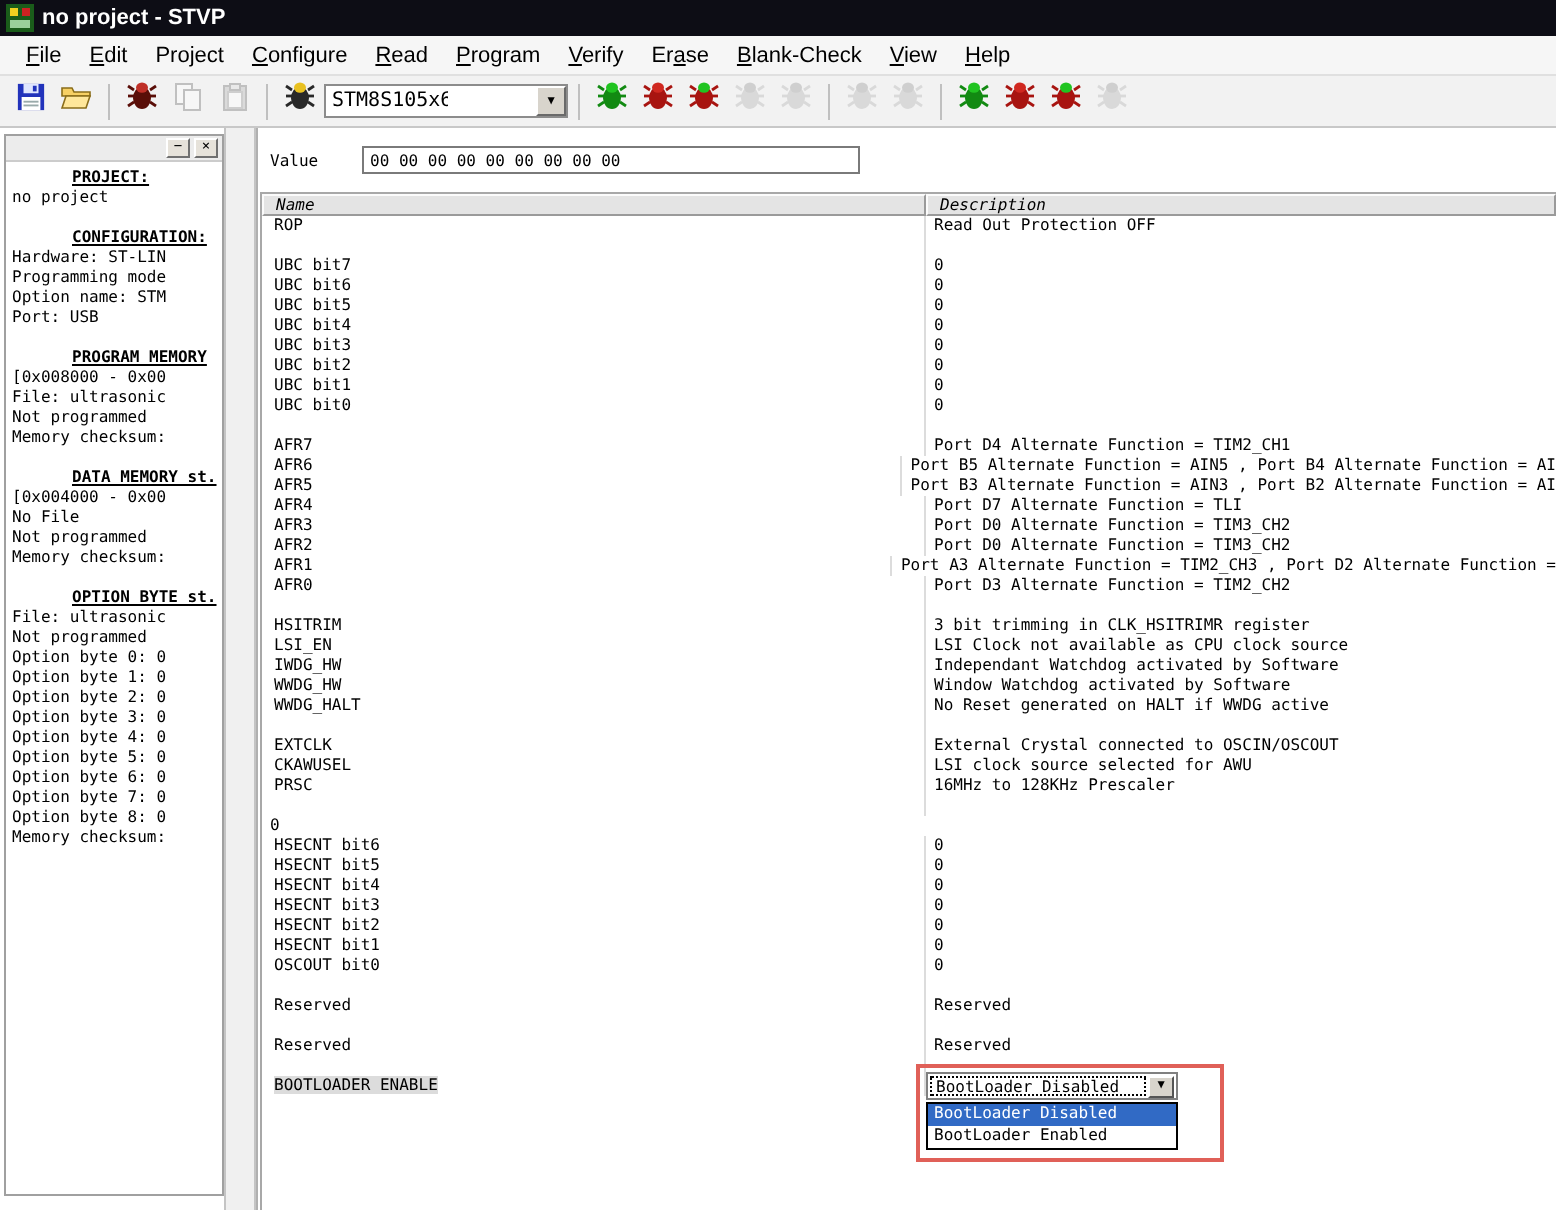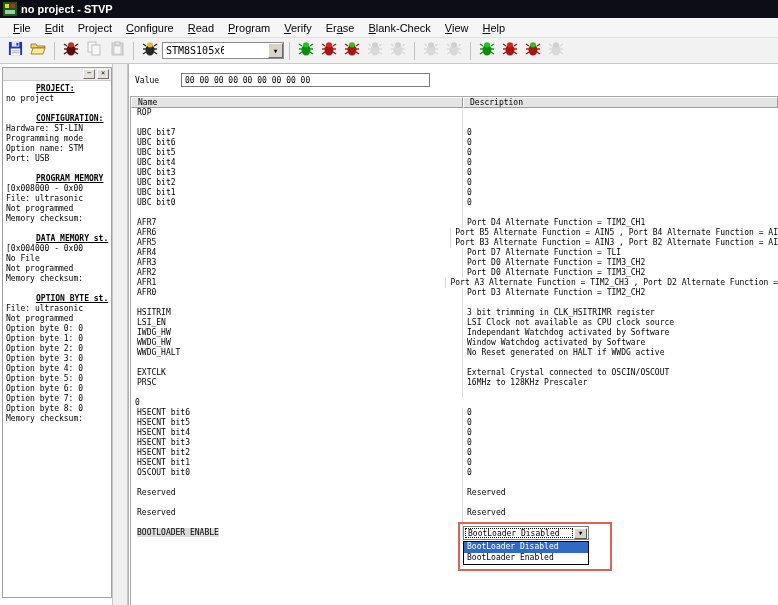--- a/index.html
+++ b/index.html
@@ -60,21 +60,21 @@
   .value-input { position:absolute; left:46px; top:0; width:249px; height:14px;
                  border:1px solid #7a7a7a; font-family:"DejaVu Sans Mono",monospace;
                  font-size:8px; padding:0 3px; background:#fff; }
 
   .grid { position:absolute; top:32px; left:1px; right:0; bottom:0; overflow:hidden;
           border-top:1px solid #a8a8a8; border-left:1px solid #a8a8a8;
           font-family:"DejaVu Sans Mono",monospace; font-size:8px; }
   .grid-head { display:flex; height:11px; background:#e4e4e4; }
   .gh-cell { border-right:1px solid #9a9a9a; border-bottom:1px solid #9a9a9a;
              border-top:1px solid #fbfbfb; border-left:1px solid #fbfbfb;
-             padding-left:6px; line-height:9px; }
+             padding-left:6px; line-height:9px;font-style:italic; }
   .gh-name { width:332px; }
   .gh-desc { flex:1; }
   .grid-body { position:relative; }
   .row { display:flex; height:10px; line-height:10px; white-space:nowrap; }
   .cell-name { width:332px; padding-left:6px; border-right:1px solid #dcdcdc; overflow:visible; }
   .cell-desc { flex:1; padding-left:4px; position:relative; overflow:visible; }
   .hl { background:#dcdcdc; }
 
   
   .ob-combo { position:absolute; left:0; top:-2px; width:126px; height:14px; background:#fff;
@@ -396,20 +396,21 @@
         <input class="value-input" type="text" value="00 00 00 00 00 00 00 00 00" style="">
       </div>
       <div class="grid">
         <div class="grid-head">
           <div class="gh-cell gh-name">Name</div>
           <div class="gh-cell gh-desc">Description</div>
         </div>
         <div class="grid-body">
             <div class="row">
               <div class="cell-name">ROP</div>
+              <div class="cell-desc">Read Out Protection OFF</div>
             </div>
             <div class="row">
               <div class="cell-name"></div>
               <div class="cell-desc"></div>
             </div>
             <div class="row">
               <div class="cell-name">UBC bit7</div>
               <div class="cell-desc">0</div>
             </div>
             <div class="row">
@@ -500,20 +501,24 @@
               <div class="cell-name">WWDG_HALT</div>
               <div class="cell-desc">No Reset generated on HALT if WWDG active</div>
             </div>
             <div class="row">
               <div class="cell-name"></div>
               <div class="cell-desc"></div>
             </div>
             <div class="row">
               <div class="cell-name">EXTCLK</div>
               <div class="cell-desc">External Crystal connected to OSCIN/OSCOUT</div>
+            </div>
+            <div class="row">
+              <div class="cell-name">CKAWUSEL</div>
+              <div class="cell-desc">LSI clock source selected for AWU</div>
             </div>
             <div class="row">
               <div class="cell-name">PRSC</div>
               <div class="cell-desc">16MHz to 128KHz Prescaler</div>
             </div>
             <div class="row">
               <div class="cell-name"></div>
               <div class="cell-desc"></div>
             </div>
             <div class="row">

